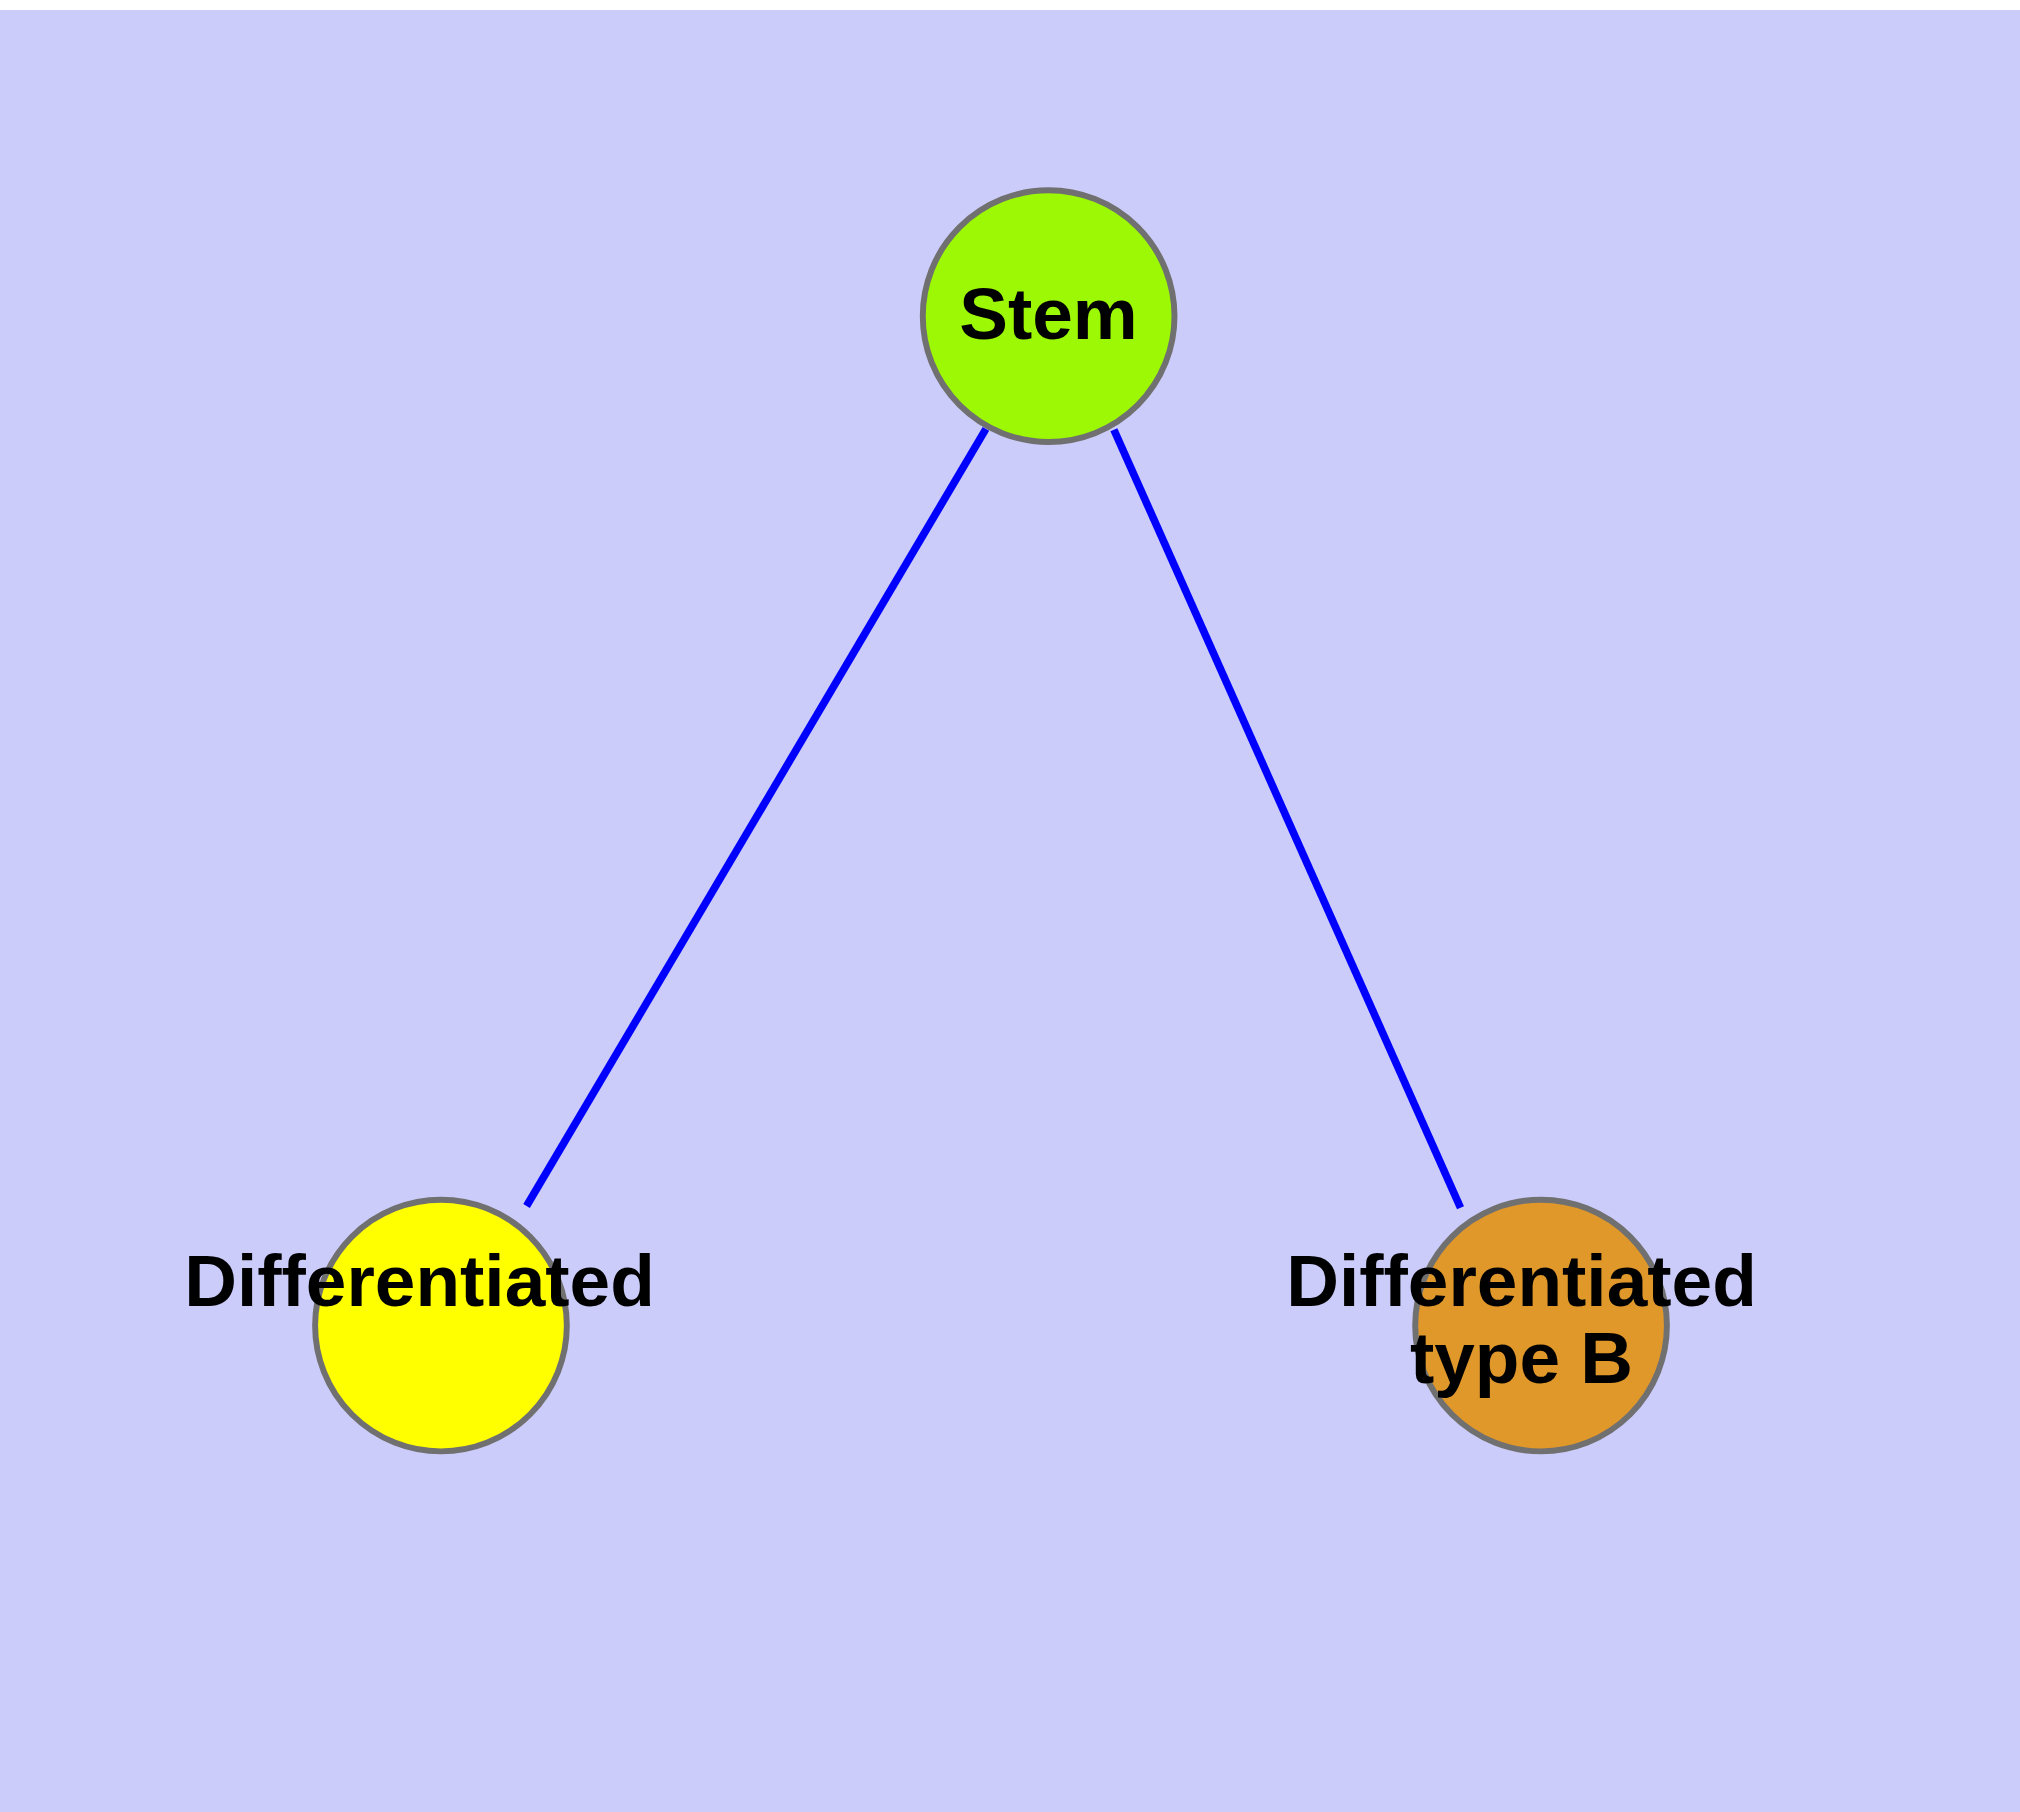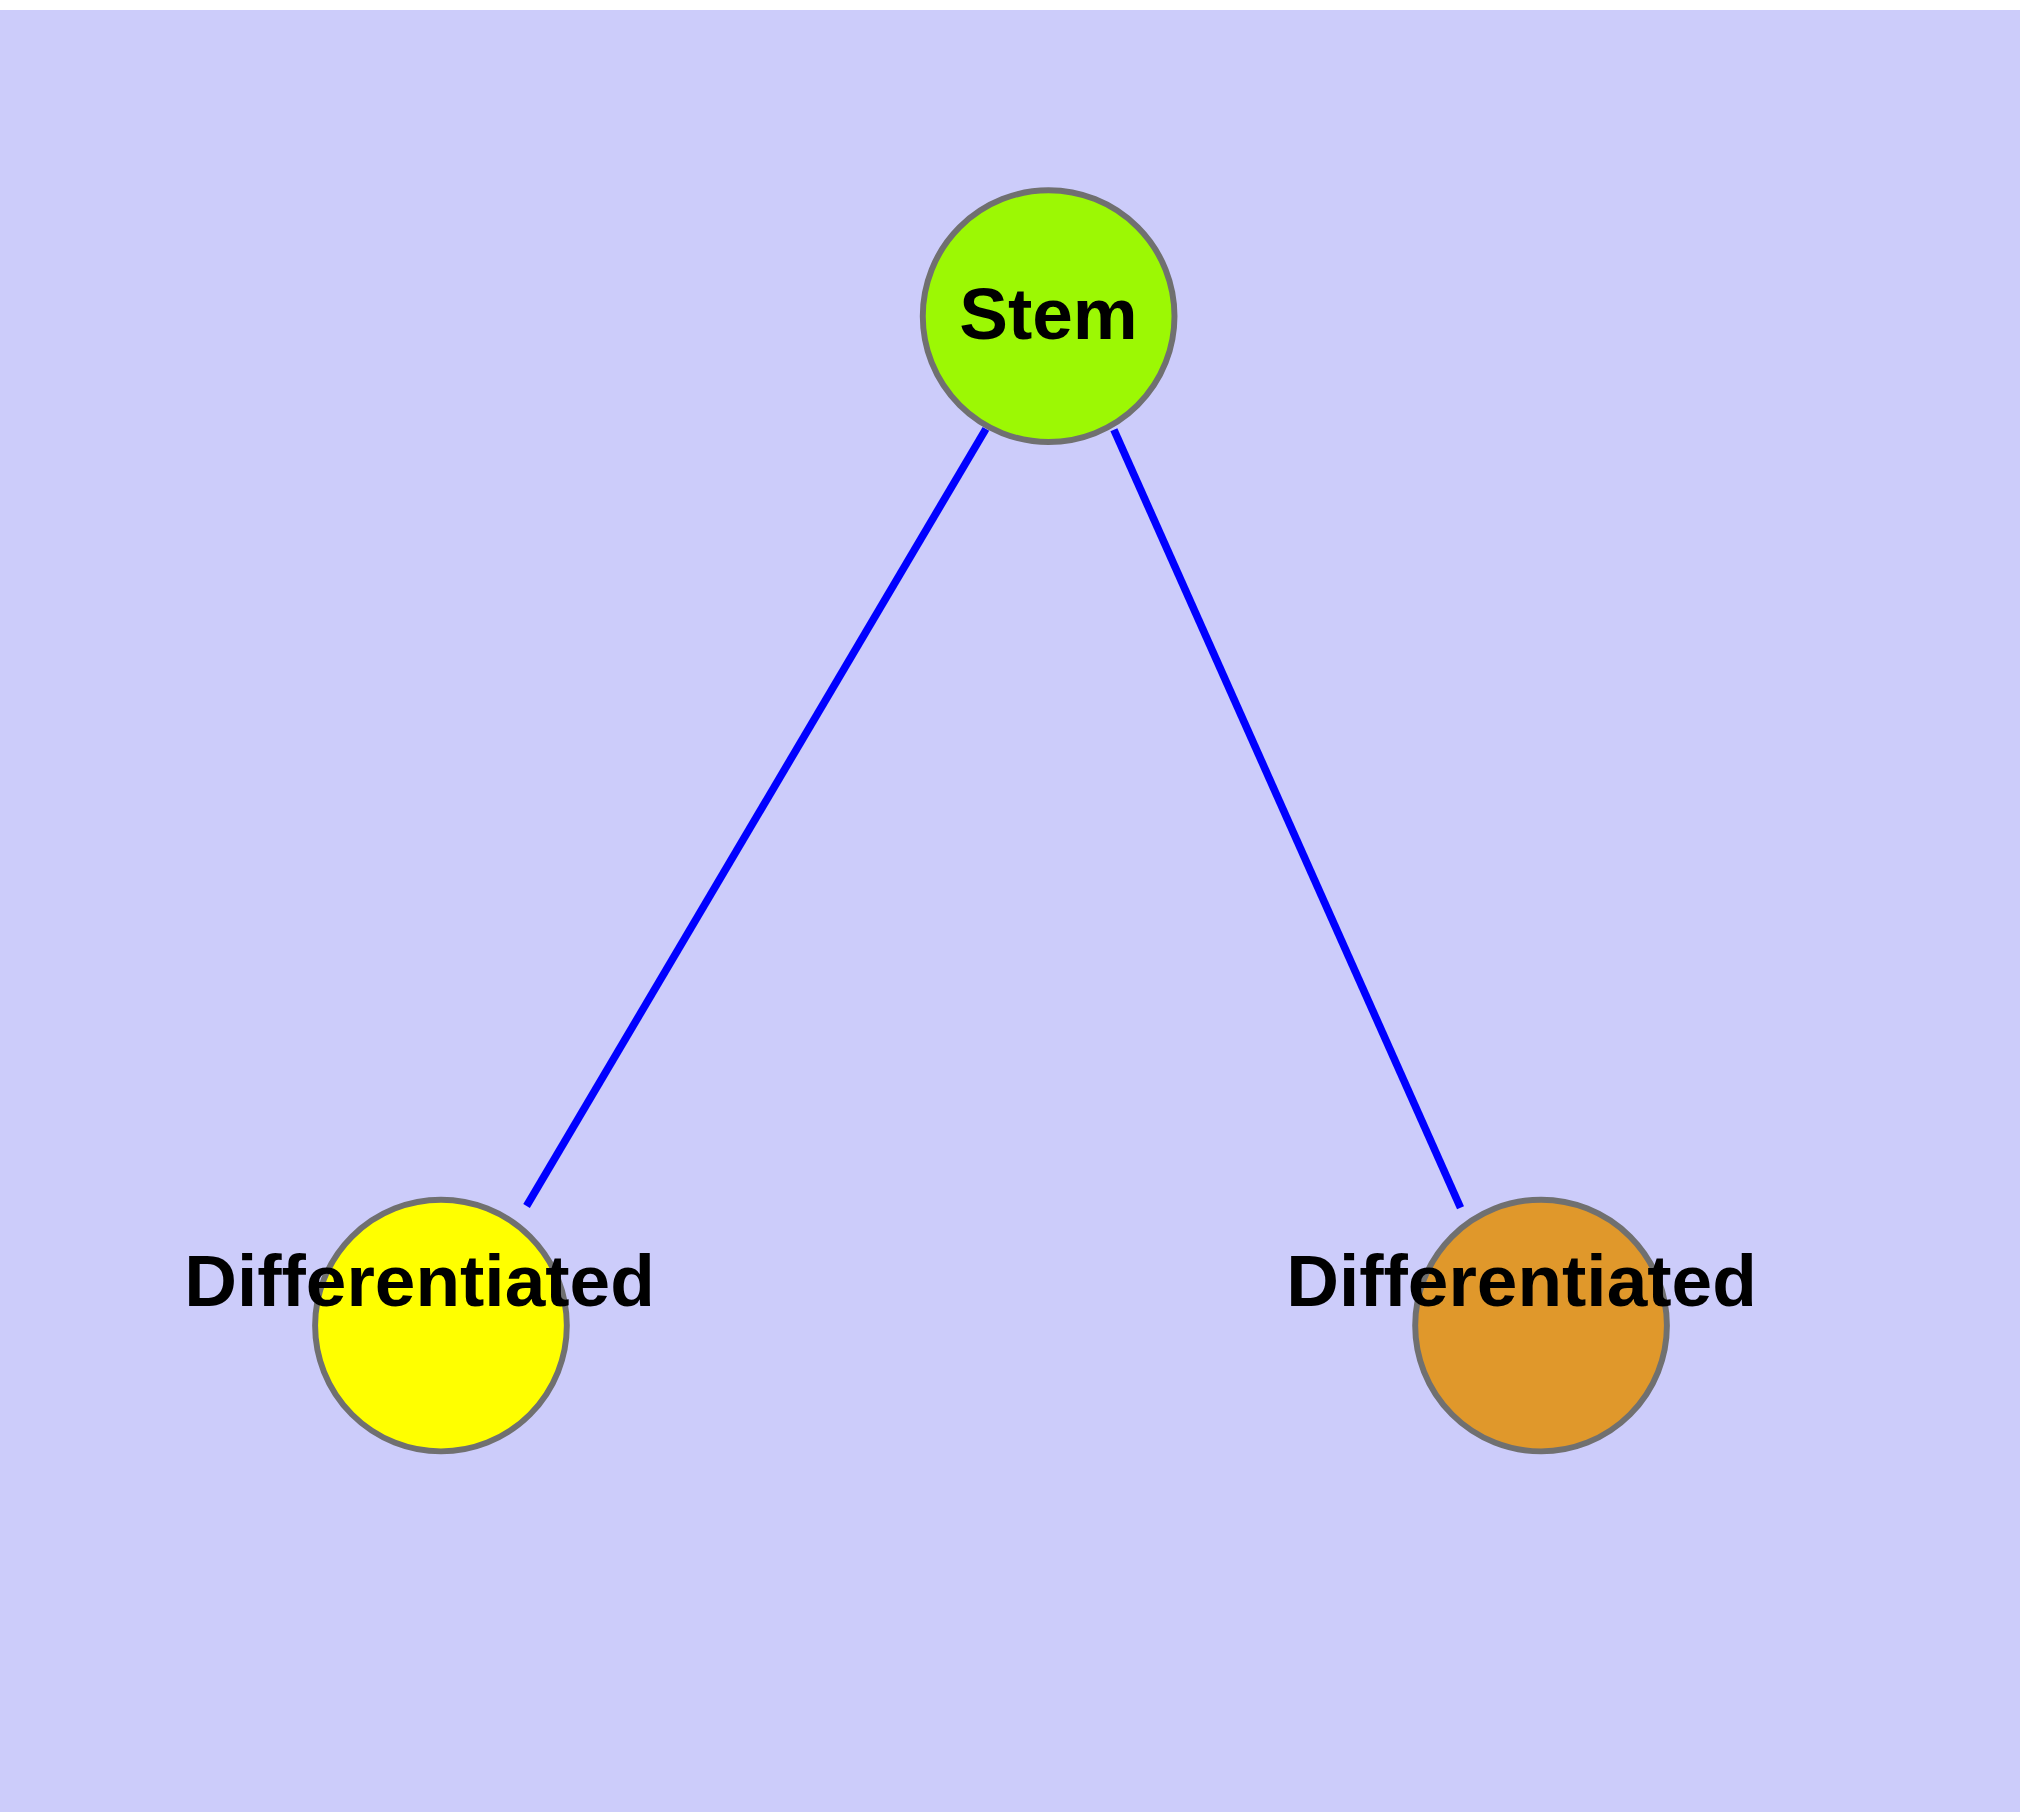--- a/index.html
+++ b/index.html
@@ -78,16 +78,16 @@
       <circle cx="1237" cy="373" r="148.5" fill="#9cf804" stroke="#707070" stroke-width="7"></circle>
       <circle cx="520" cy="1564" r="148.5" fill="#ffff00" stroke="#707070" stroke-width="7"></circle>
       <circle cx="1818" cy="1564" r="148.5" fill="#e0982b" stroke="#707070" stroke-width="7"></circle>
     </g>
   </svg>
 
   <div class="node-label" id="stem-label" style="color: rgb(0, 0, 0);">Stem</div>
 
   <div class="node-label" id="node-a-label" style="color: rgb(0, 0, 0);"><span>Differentiated</span><br></div>
 
-  <div class="node-label" id="node-b-label" style="color: rgb(0, 0, 0);"><span>Differentiated</span><br></div>
+  <div class="node-label" id="node-b-label" style="color: rgb(0, 0, 0);"><span>Differentiated</span><br><span>type B</span></div>
 
 </div>
 
 
 </body></html>

